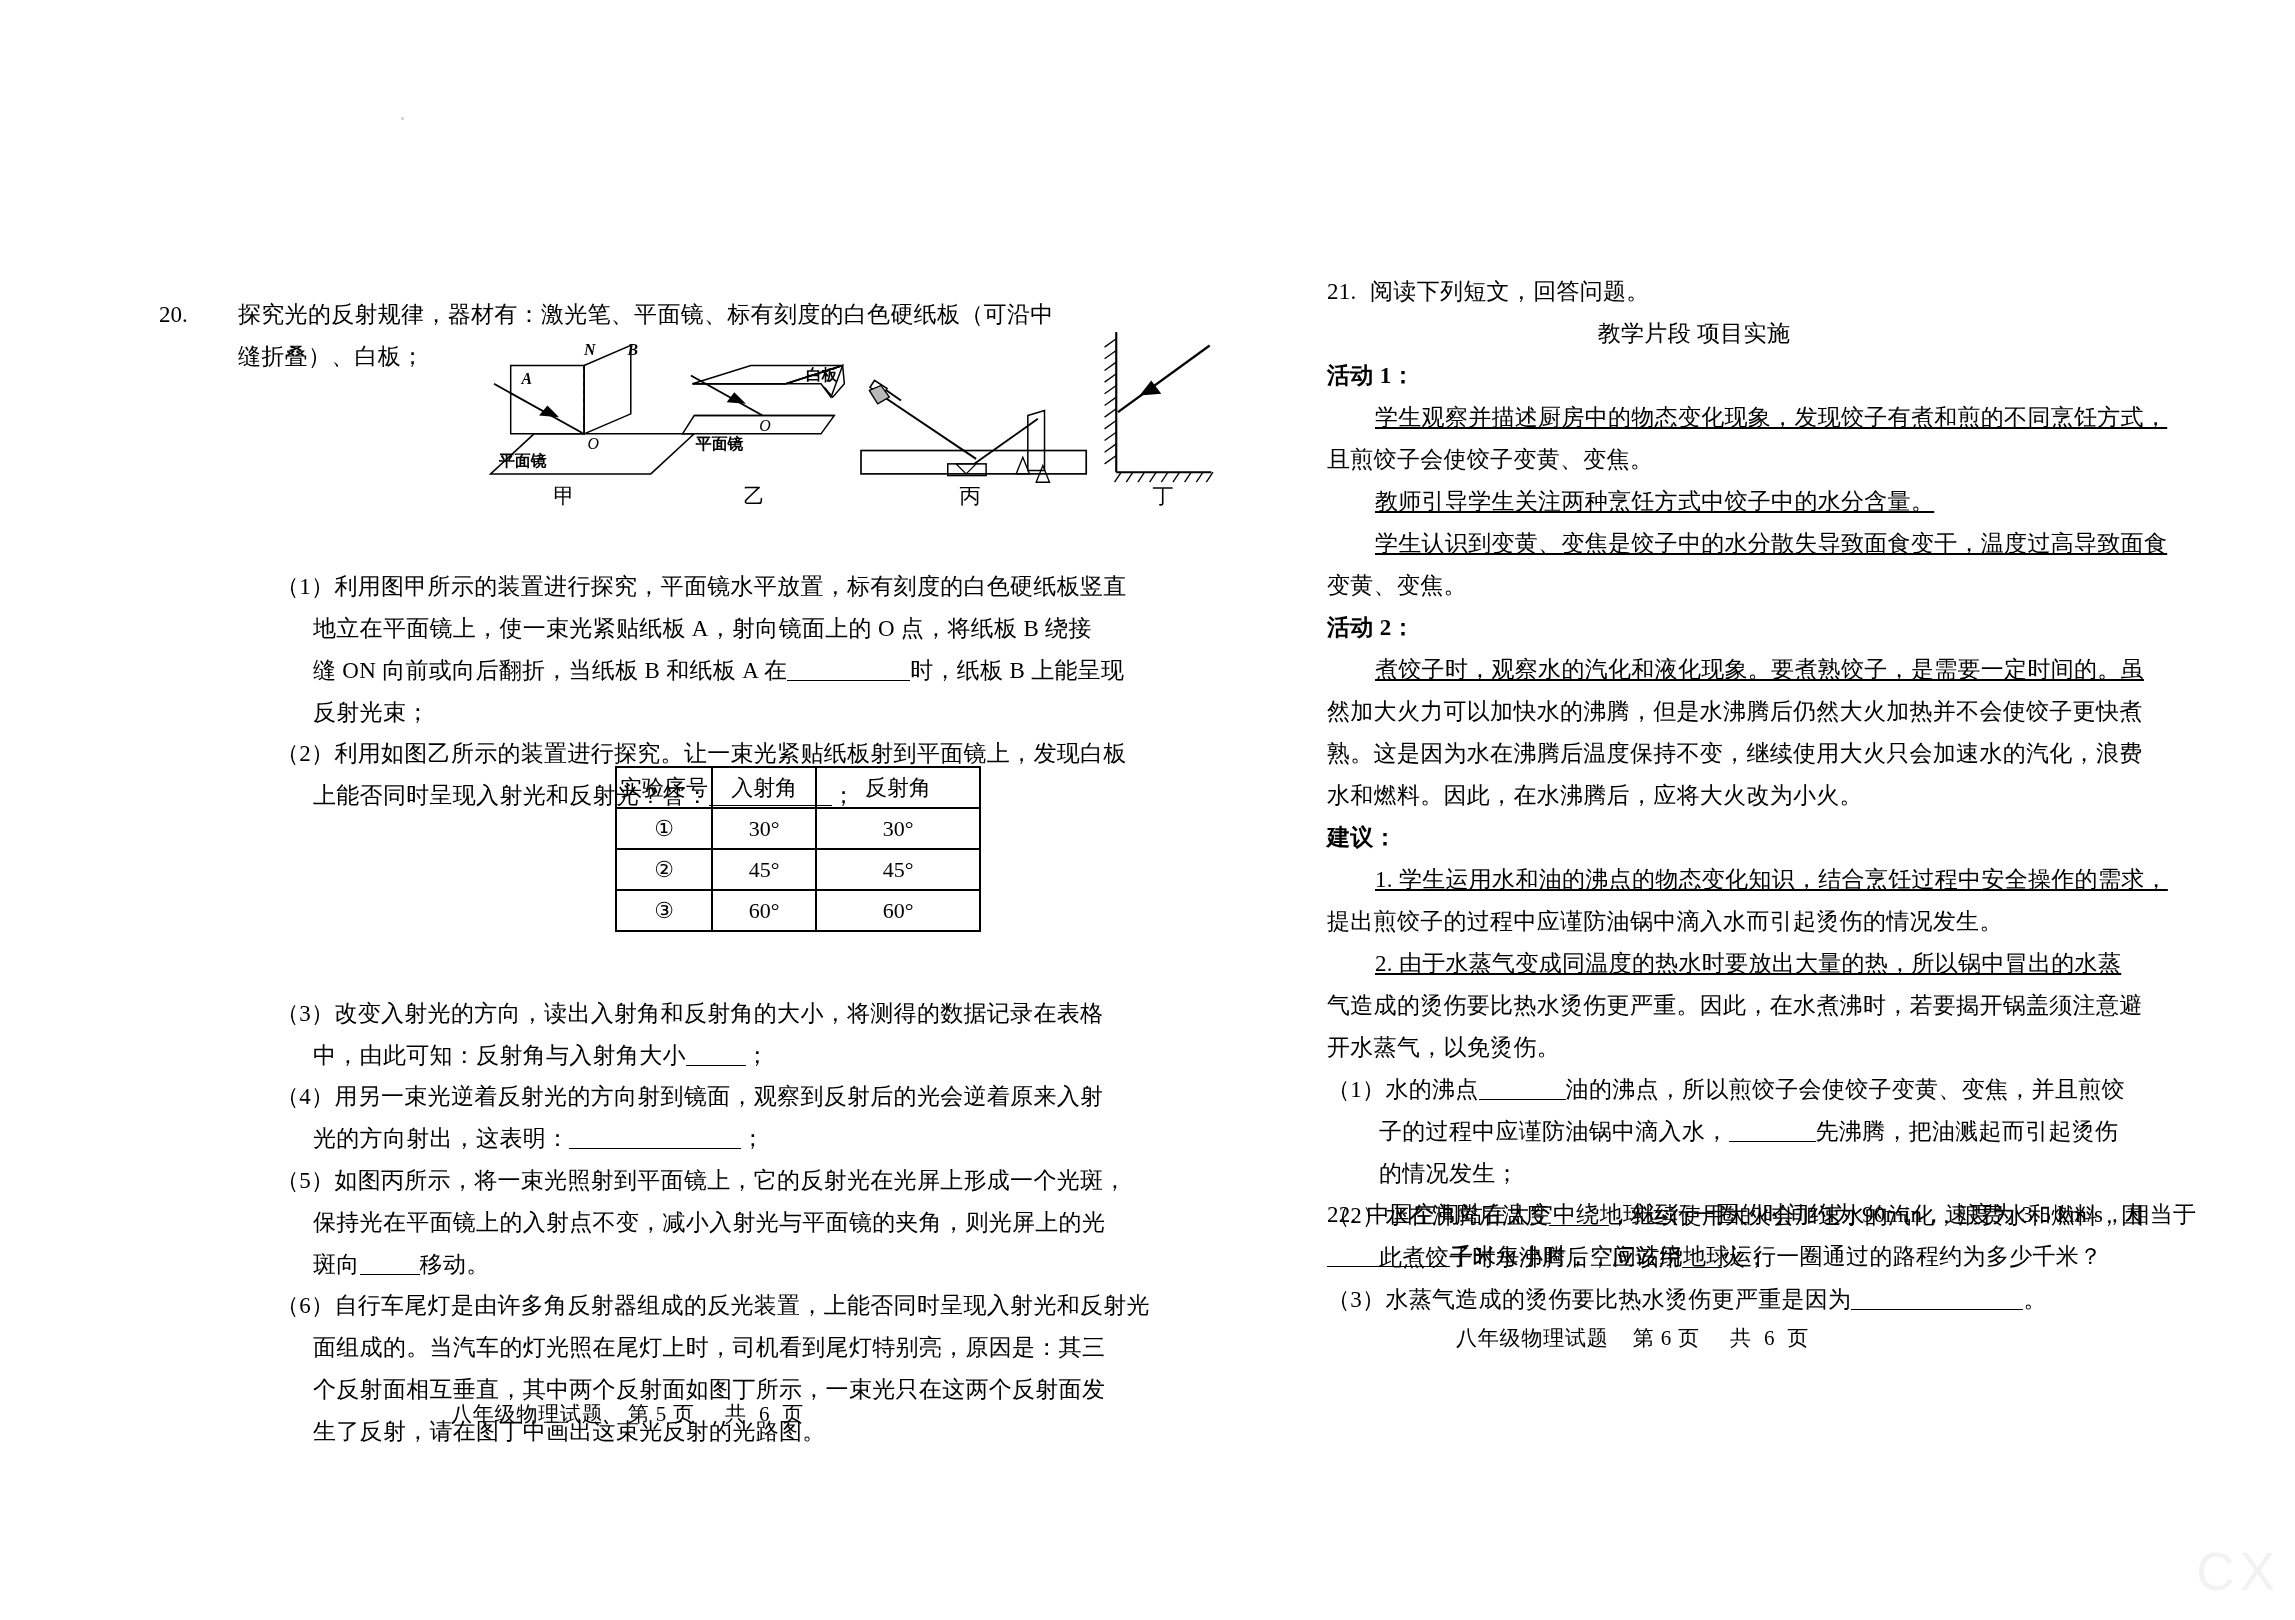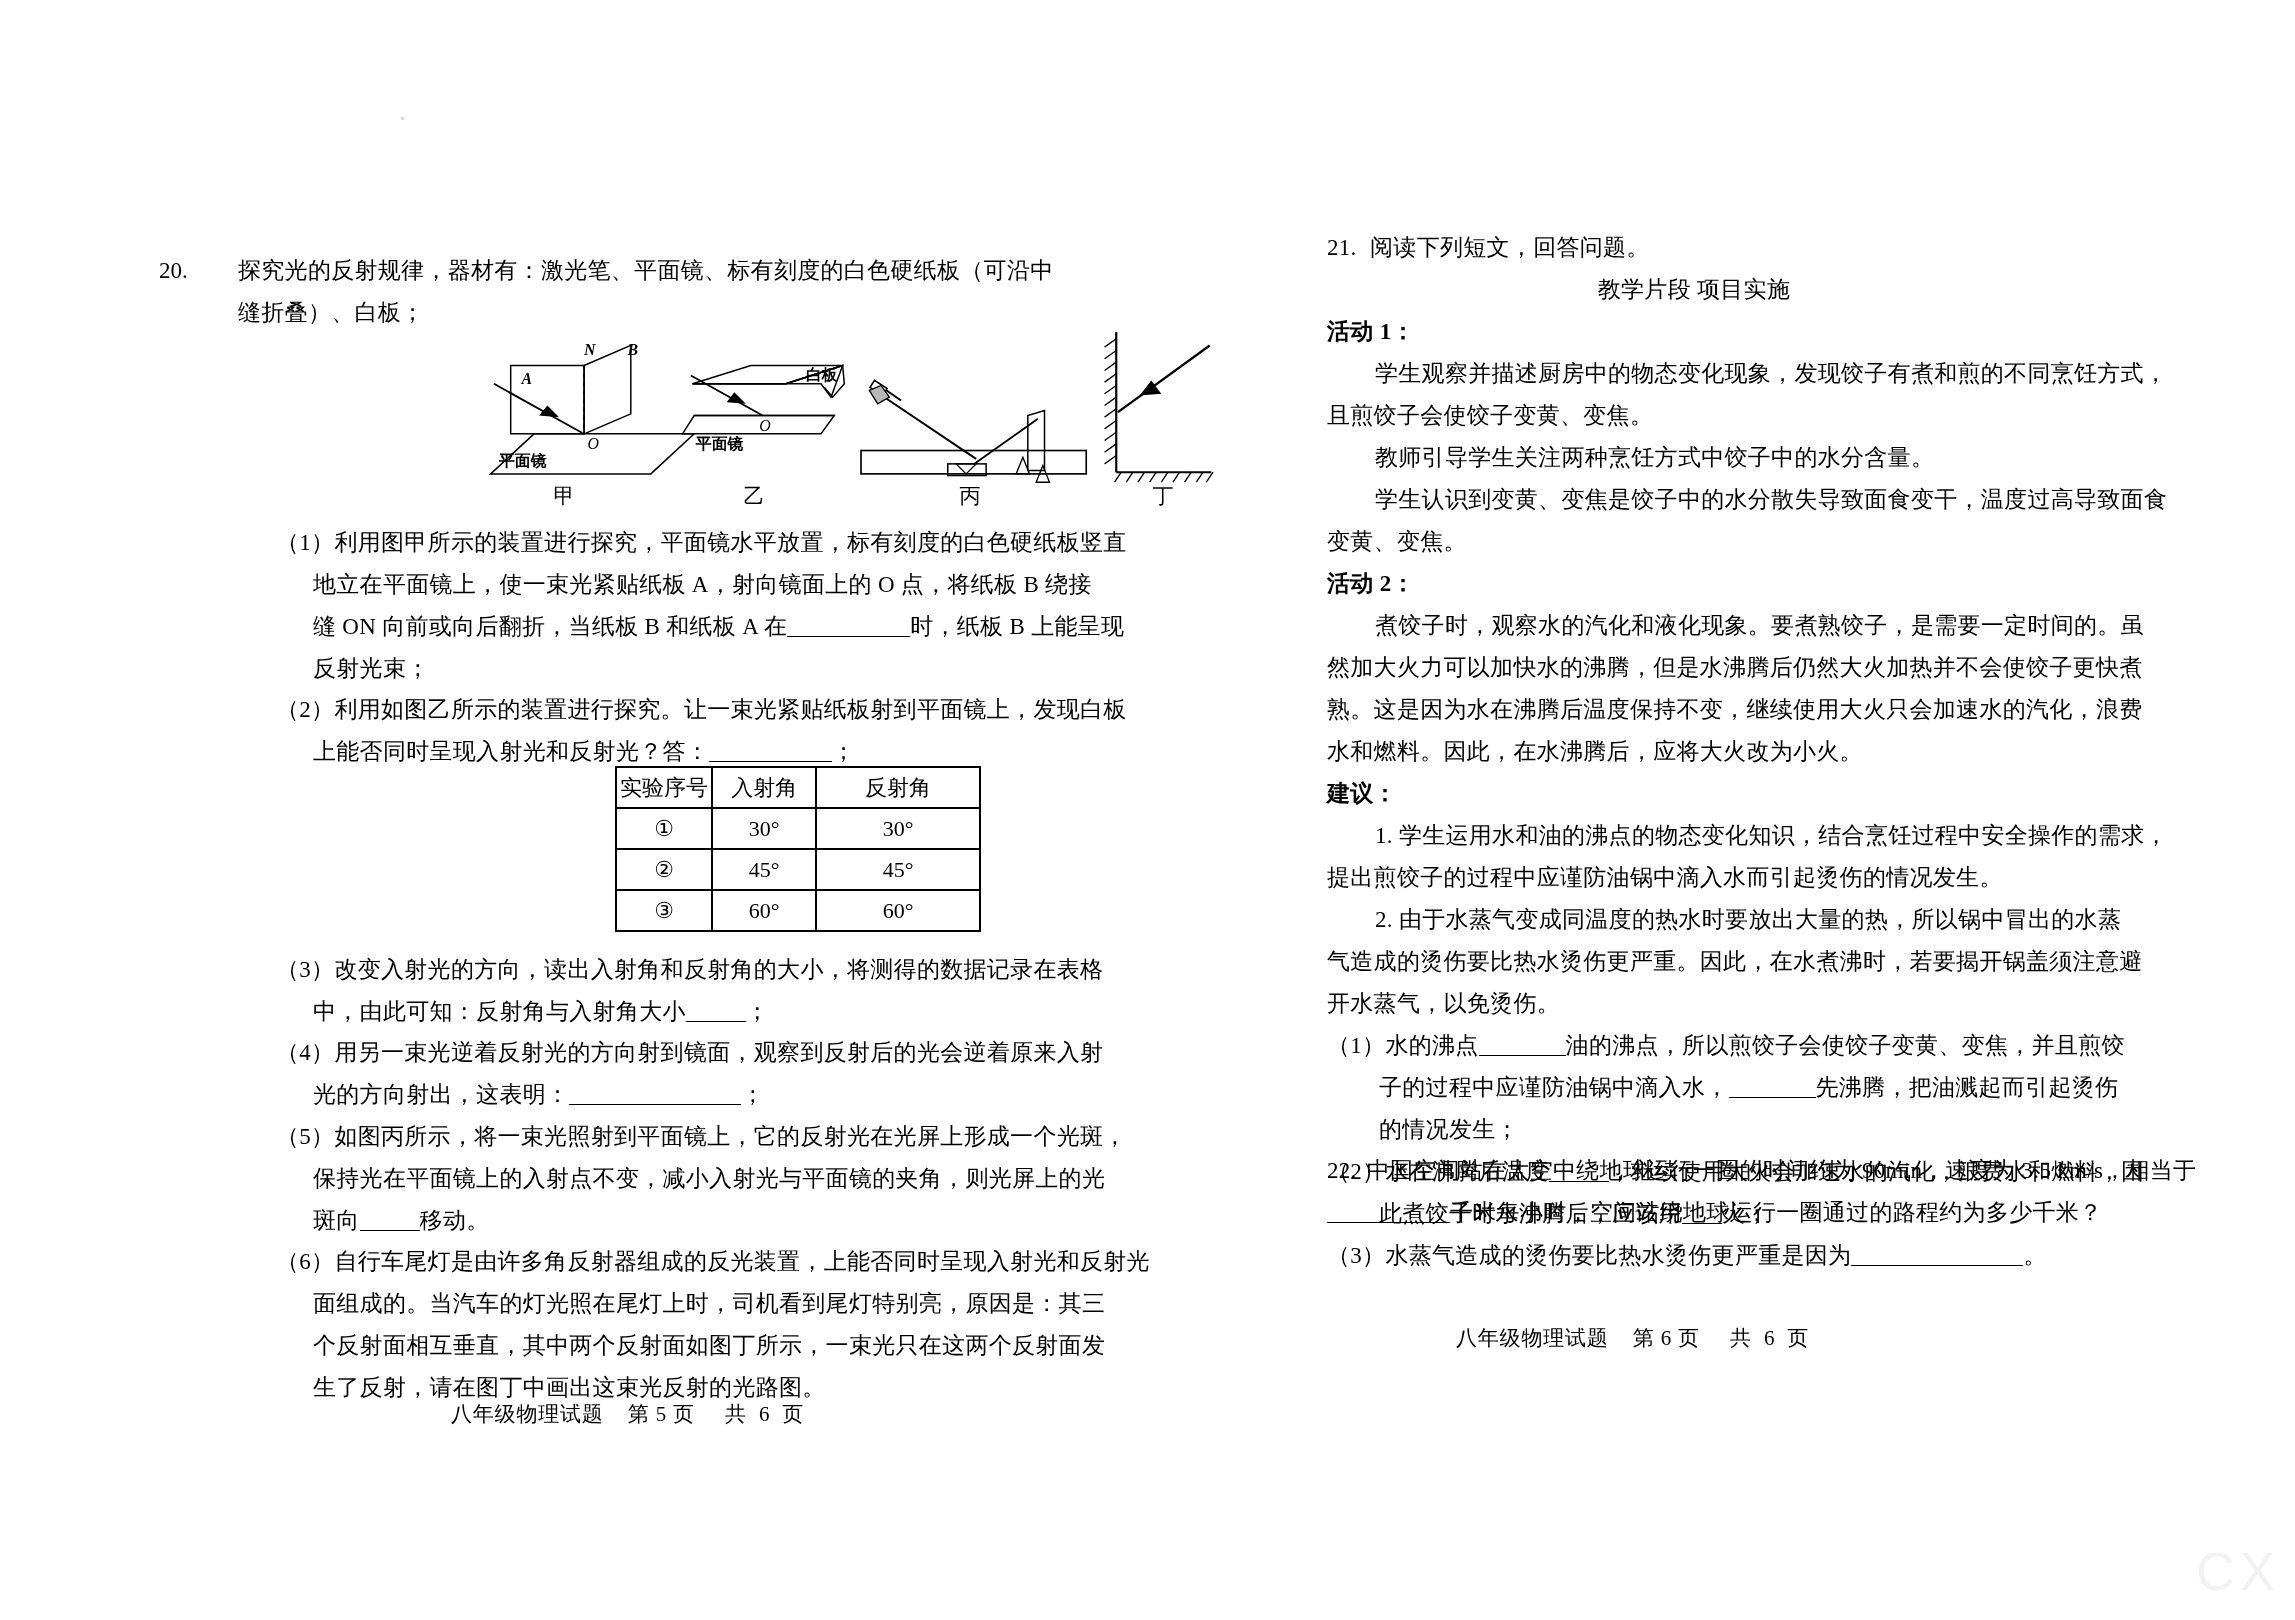--- a/index.html
+++ b/index.html
@@ -12,33 +12,33 @@
     position:relative;
     overflow:hidden;
   }
   .page{position:absolute;inset:0;}
 
   
   .col{position:absolute;top:0;}
   .col-left{left:238px;width:743px;}
   .col-right{left:1327px;width:734px;}
 
-  .q-block{position:absolute;}
+  .q-block{position:absolute;margin-top:44px;}
 
   .ln{
     font-size:23px;
     line-height:42px;
     letter-spacing:0.3px;
     white-space:pre;
   }
   .ln.bold{font-weight:bold;}
   .ln.center{text-align:center;}
   .indent1{padding-left:37px;}
   .indent2{padding-left:52px;}
-  .indent-para{padding-left:48px;}
+  .indent-para{padding-left:48px;text-decoration:underline;}
 
   .qnum{position:absolute;left:-79px;width:73px;text-align:left;font-size:23px;line-height:42px;}
 
   
   .blank{
     display:inline-block;
     border-bottom:1.7px solid #000;
     vertical-align:-3.3px;
     height:20px;
   }

